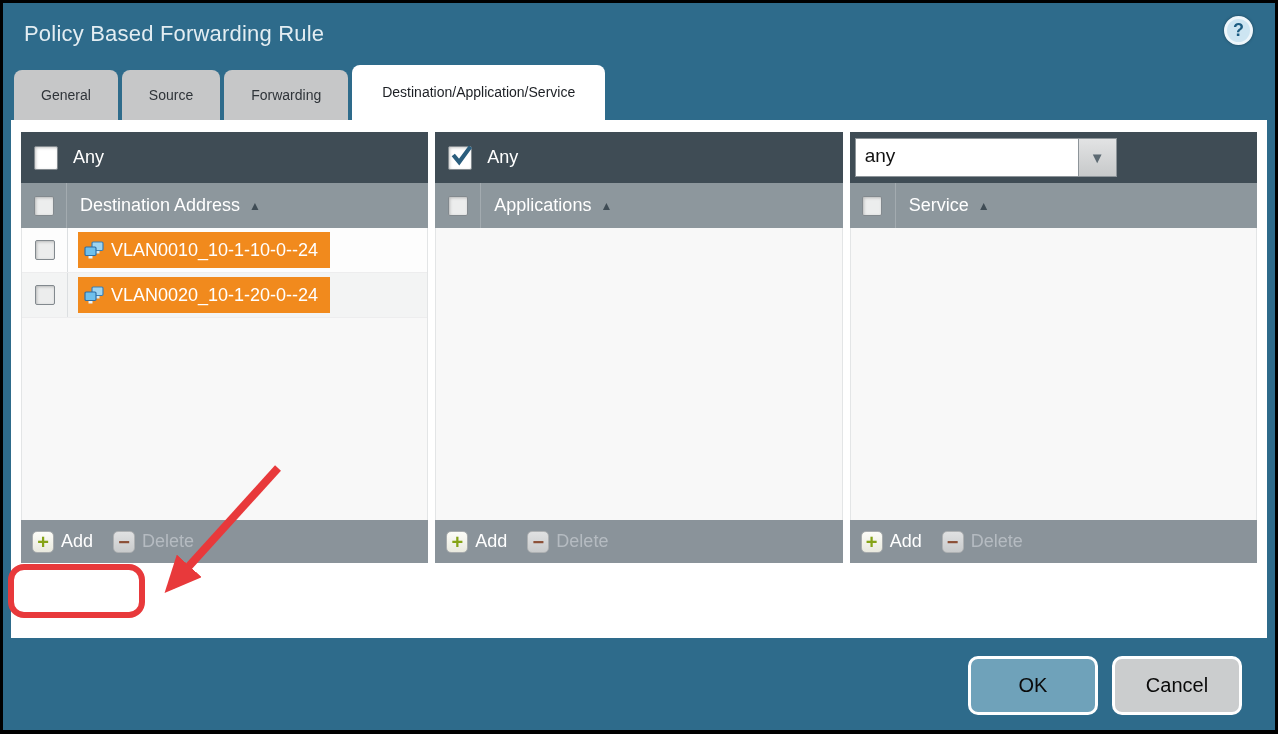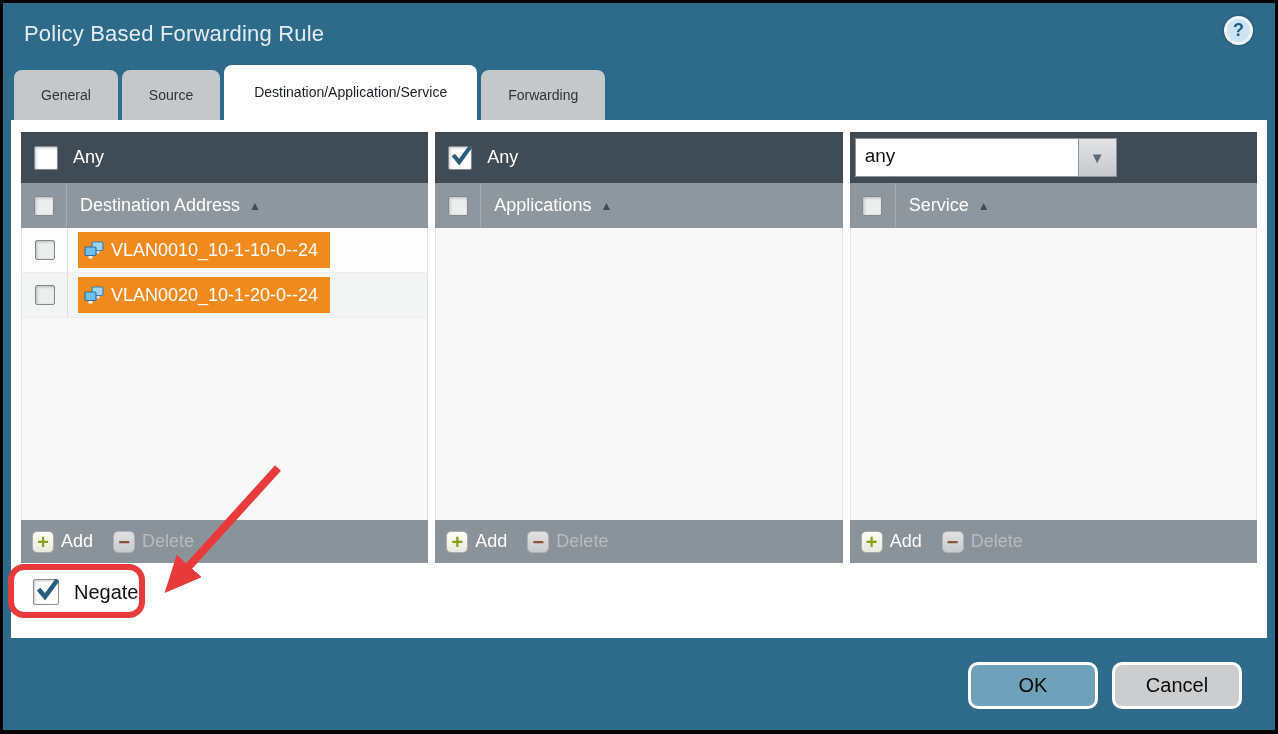--- a/index.html
+++ b/index.html
@@ -145,21 +145,21 @@
     pointer-events: none; z-index: 6;
   }
   .annot-arrow { position: absolute; inset: 0; width: 100%; height: 100%; pointer-events: none; z-index: 6; }
 
   
   .footer {
     height: 95px; display: flex; align-items: center; justify-content: flex-end;
     gap: 14px; padding-right: 33px;
   }
   .btn {
-    width: 130px; height: 47px; border-radius: 10px;
+    width: 130px; height: 59px; border-radius: 10px;
     border: 3px solid #fff; font-size: 20px; color: #0a0a0a;
     font-family: "Liberation Sans", sans-serif;
     cursor: pointer;
   }
   .btn-ok { background: #6fa2ba; }
   .btn-cancel { background: #cbcdce; }
 </style>
 </head>
 <body>
 
@@ -180,22 +180,22 @@
 <div class="frame">
 
   <div class="titlebar">
     <span class="title">Policy Based Forwarding Rule</span>
     <div class="help-btn">?</div>
   </div>
 
   <div class="tabs">
     <div class="tab">General</div>
     <div class="tab">Source</div>
+    <div class="tab">Forwarding</div>
     <div class="tab active">Destination/Application/Service</div>
-    <div class="tab">Forwarding</div>
   </div>
 
   <div class="content">
     <div class="columns">
 
       <div class="col">
         <div class="any-bar">
           <span class="cb cb-24"></span>
           <span>Any</span>
         </div>
@@ -292,28 +292,20 @@
             <span class="lbl">Add</span>
           </span>
           <span class="action action-del">
             <span class="icon-box del-box">−</span>
             <span class="lbl">Delete</span>
           </span>
         </div>
       </div>
     </div>
 
-    <div class="negate-row">
-      <span class="cb cb-26 checked">
-          <svg viewBox="0 0 24 24">
-            <use href="#checkmark"></use>
-          </svg>
-        </span>
-      <span>Negate</span>
-    </div>
 
     <div class="annot-rect"></div>
     <svg class="annot-arrow">
       <defs>
         <marker id="ah" markerWidth="4.6" markerHeight="4.2" refX="3.4" refY="2.1" orient="auto">
           <path d="M0,0 L4.6,2.1 L0,4.2 Z" fill="#e8393b"></path>
         </marker>
       </defs>
       <line x1="267" y1="348" x2="160" y2="466" stroke="#e8393b" stroke-width="8" marker-end="url(#ah)"></line>
     </svg>

